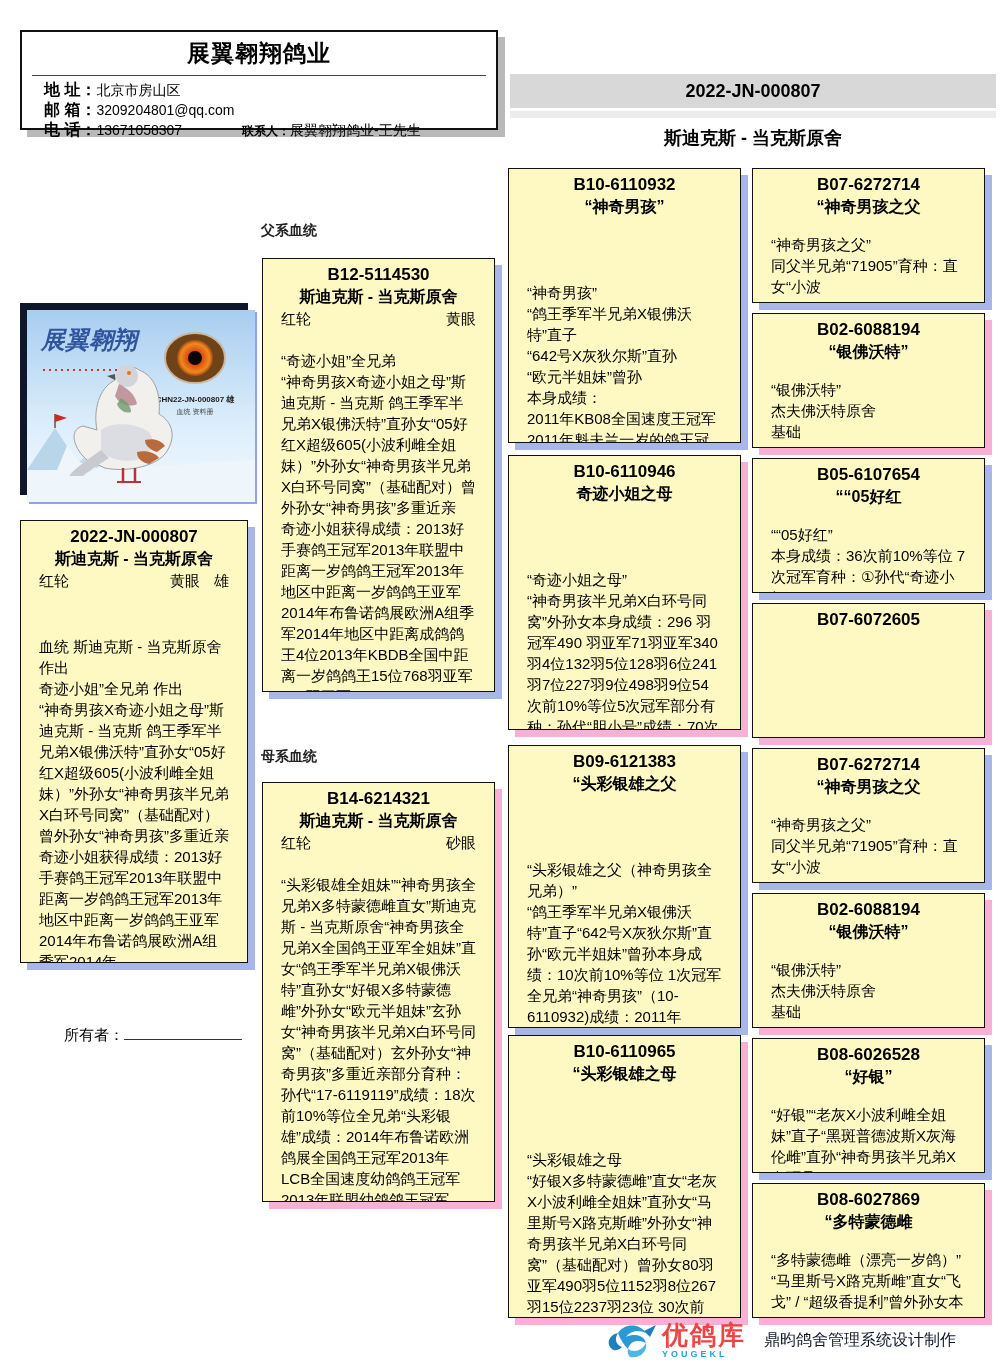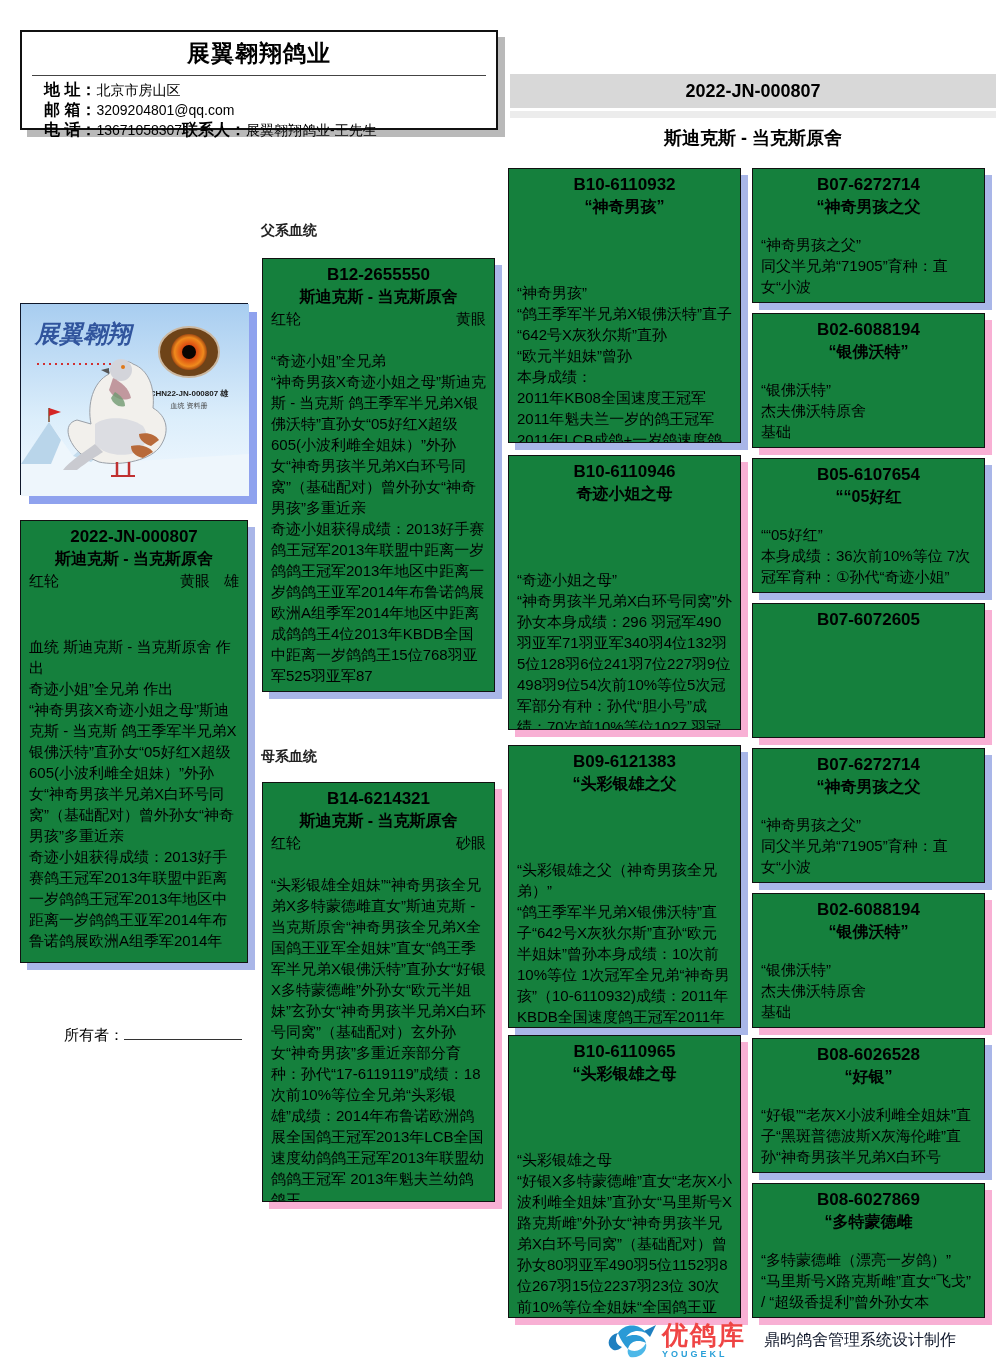--- a/index.html
+++ b/index.html
@@ -8,37 +8,37 @@
   .page { position:relative; width:1006px; height:1366px; background:#fff; overflow:hidden; }
 
   
   .loft-card { position:absolute; left:20px; top:30px; width:478px; height:100px;
     background:#fff; border:2px solid #111; box-shadow:7px 7px 0 #b9b9b9; }
   .loft-title { text-align:center; font-size:23px; font-weight:bold; padding-top:6px; letter-spacing:1px; }
   .loft-rule { border-top:1px solid #444; margin:6px 10px 4px 10px; }
   .loft-rows { padding:0 0 0 22px; }
   .loft-row { font-size:14px; line-height:20px; white-space:nowrap; }
   .loft-label { font-size:16px; font-weight:bold; }
-  .loft-contact-label { font-size:16px; font-weight:bold; }
+  .loft-contact-label { font-size:12px; font-weight:bold; margin-left:60px; }
 
   
   .ring-bar { position:absolute; left:510px; top:74px; width:486px; height:34px;
     background:#d8d8d8; text-align:center; font-size:18px; font-weight:bold; line-height:34px; }
   .ring-bar-strip { position:absolute; left:510px; top:111px; width:486px; height:7px; background:#ececec; }
   .strain-title { position:absolute; left:510px; top:126px; width:486px; text-align:center;
     font-size:18px; font-weight:bold; }
 
   
   .photo { position:absolute; left:20px; top:303px; width:228px; height:192px;
-    border:1px solid #0f172a; box-shadow:9px 9px 0 #8fa2ee; background:#cfe6f8; }
+    border:7px solid #0f172a; box-shadow:9px 9px 0 #8fa2ee; background:#cfe6f8; }
   .photo svg { display:block; }
 
   
-  .pbox { position:absolute; width:233px; background:#15803d; border:1px solid #111;
-    padding:5px 8px; overflow:hidden; }
+  .pbox { position:absolute; width:233px; background:#fef9c3; border:1px solid #111;
+    padding:5px 18px; overflow:hidden; }
   .pbox.sire { box-shadow:7px 7px 0 #a9b6e8; }
   .pbox.dam  { box-shadow:7px 7px 0 #f8b0d4; }
   .pb-ring { text-align:center; font-size:17px; font-weight:bold; line-height:22px; }
   .pb-name { text-align:center; font-size:16px; font-weight:bold; line-height:22px; min-height:22px; }
   .pb-meta { display:flex; justify-content:space-between; font-size:15px; line-height:22px; }
   .pb-meta .mright span { margin-left:14px; }
   .pb-body { font-size:15px; line-height:21px; white-space:pre-line; }
   .g1 .pb-body { margin-top:20px; }
   .g2 .pb-body { margin-top:64px; }
   .g3 .pb-body { margin-top:16px; line-height:21px; }
@@ -134,21 +134,21 @@
   </div>
 
   <div class="owner">
     <span>所有者：</span><span class="owner-line"></span>
   </div>
 
   <div class="section-label" style="left:261px;top:222px;">父系血统</div>
   <div class="section-label" style="left:261px;top:748px;">母系血统</div>
 
   <div class="pbox sire g1" style="left:262px;top:258px;height:434px;">
-    <div class="pb-ring">B12-2655550</div>
+    <div class="pb-ring">B12-5114530</div>
     <div class="pb-name">斯迪克斯 - 当克斯原舍</div>
     <div class="pb-meta">
       <span>红轮</span>
       <span>黄眼</span>
     </div>
     <div class="pb-body">“奇迹小姐”全兄弟
 “神奇男孩X奇迹小姐之母”斯迪克斯 - 当克斯 鸽王季军半兄弟X银佛沃特”直孙女“05好红X超级605(小波利雌全姐妹）”外孙女“神奇男孩半兄弟X白环号同窝”（基础配对）曾外孙女“神奇男孩”多重近亲
 奇迹小姐获得成绩：2013好手赛鸽王冠军2013年联盟中距离一岁鸽鸽王冠军2013年地区中距离一岁鸽鸽王亚军2014年布鲁诺鸽展欧洲A组季军2014年地区中距离成鸽鸽王4位2013年KBDB全国中距离一岁鸽鸽王15位768羽亚军525羽亚军87</div>
   </div>
 

